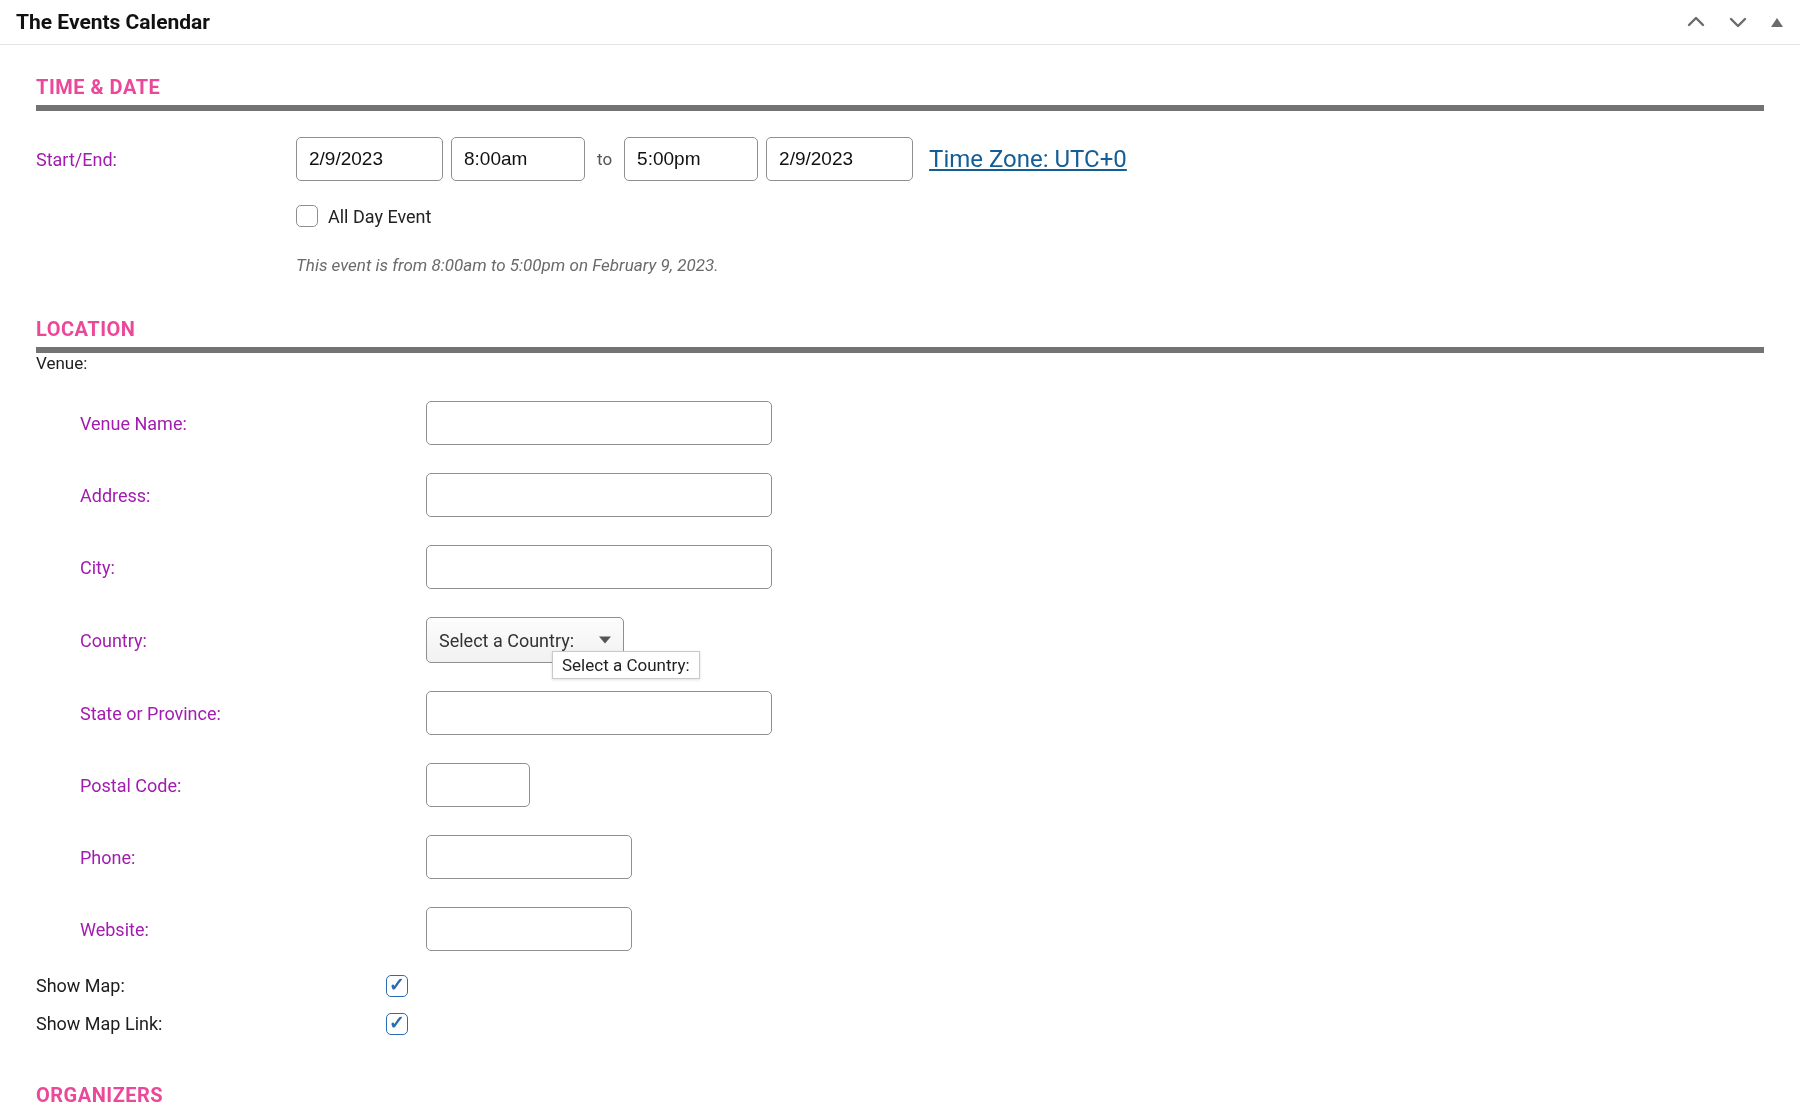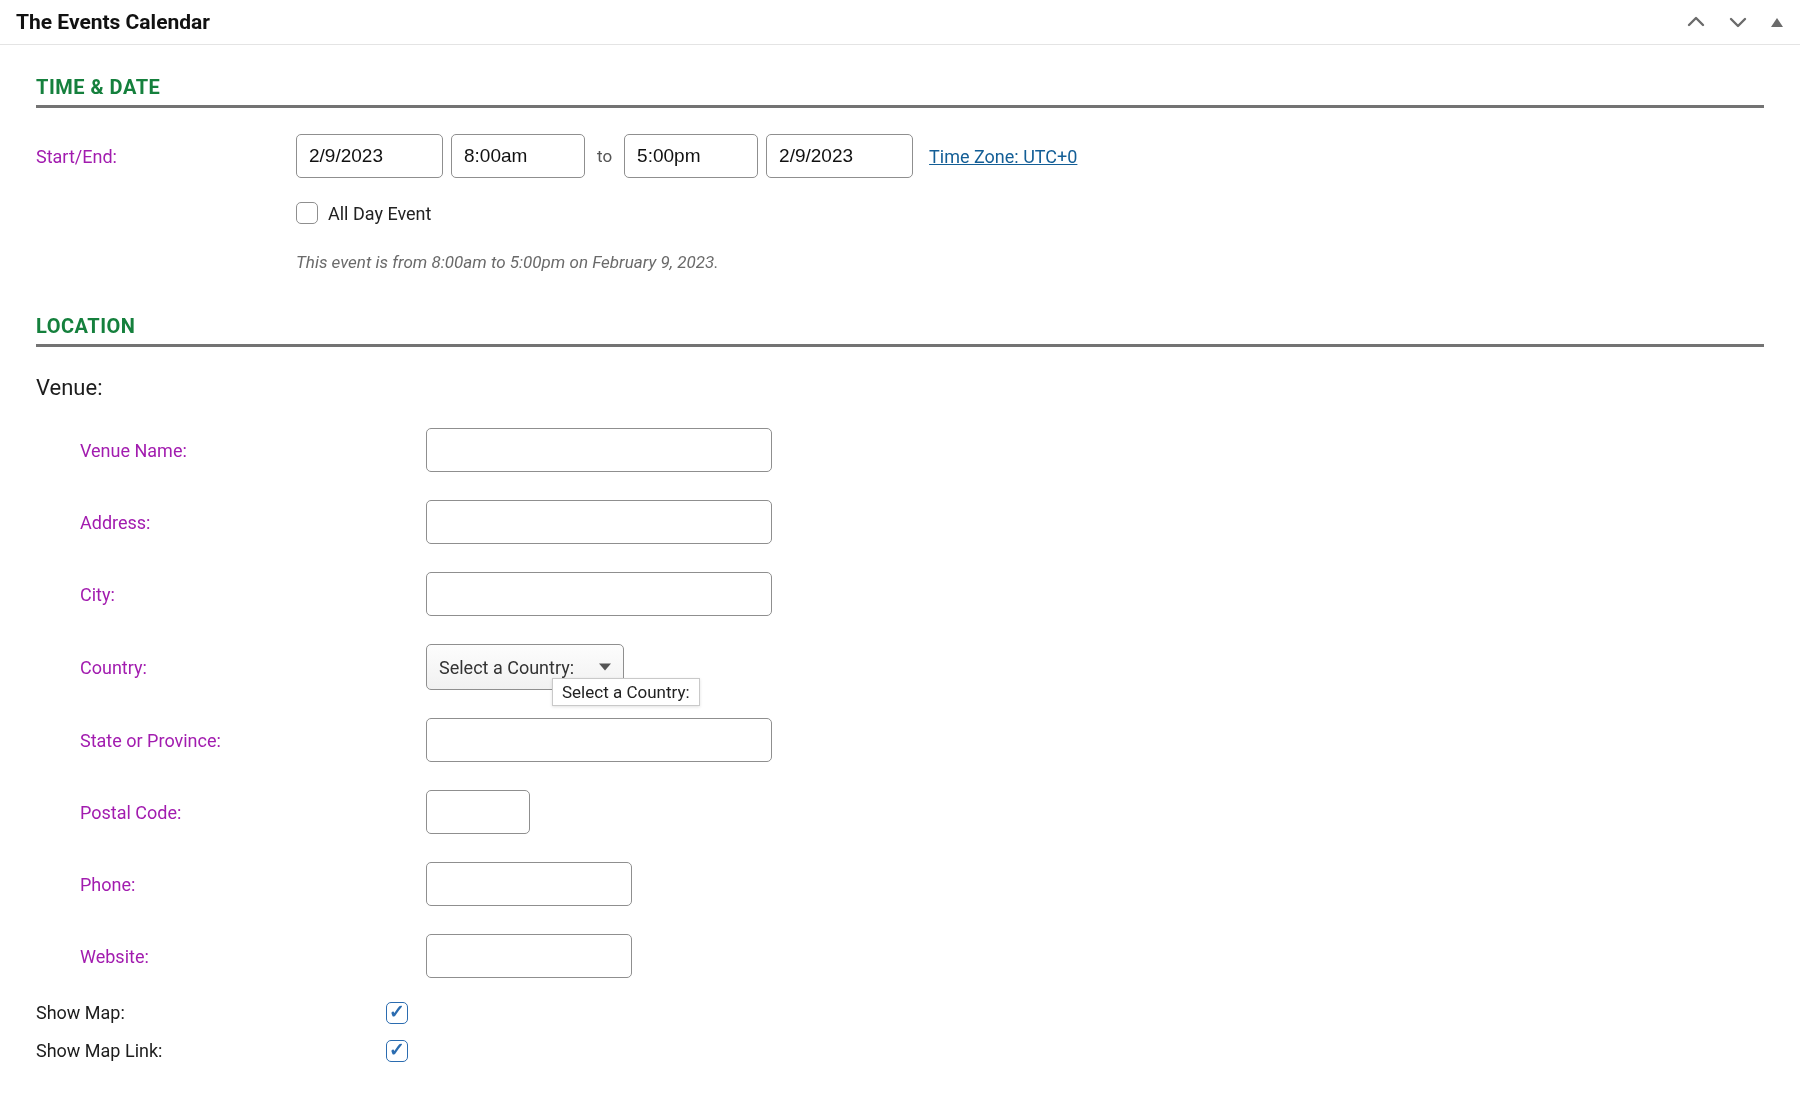--- a/index.html
+++ b/index.html
@@ -31,23 +31,23 @@
     color: #6b6b6b;
   }
   .panel-controls svg { display:block; }
   .content {
     padding: 30px 36px 40px 36px;
   }
   .section-title {
     font-size: 20px;
     font-weight: 700;
     letter-spacing: 0.5px;
-    color: #15803d;
+    color: #ec4899;
     padding-bottom: 6px;
-    border-bottom: 3px solid #737373;
+    border-bottom: 6px solid #737373;
     margin-top: 42px;
   }
   .section-title:first-child { margin-top: 0; }
   .row {
     display: flex;
     align-items: center;
     margin-top: 26px;
   }
   .label-col {
     width: 260px;
@@ -79,21 +79,21 @@
   .ctl.wide { width: 346px; }
   .ctl.mid  { width: 206px; }
   .ctl.small{ width: 104px; }
   .to-text {
     font-size: 17px;
     color: #555;
     margin: 0 4px;
   }
   .tz-link {
     color: #135e96;
-    font-size: 18px;
+    font-size: 24px;
     margin-left: 8px;
   }
   .check-row {
     display: flex;
     align-items: flex-end;
     gap: 10px;
     margin-top: 24px;
     margin-left: 260px + 0;
   }
   .offset { margin-left: 260px; }
@@ -120,22 +120,21 @@
     font-weight: 900;
   }
   .chk-label { font-size: 18px; color: #222; }
   .note {
     font-style: italic;
     color: #6a6a6a;
     font-size: 17px;
     margin-top: 28px;
   }
   .venue-label {
-    font-size: 22px;
-    margin-top: 28px;
+    font-size: 17px;
   }
   .venue-block { margin-top: 6px; }
   .venue-block .row { margin-top: 28px; }
   .select-wrap {
     position: relative;
     border: 1px solid #8f8f8f;
     background: linear-gradient(#fdfdfd, #f1f1f1);
     border-radius: 5px;
     height: 46px;
     width: 198px;

